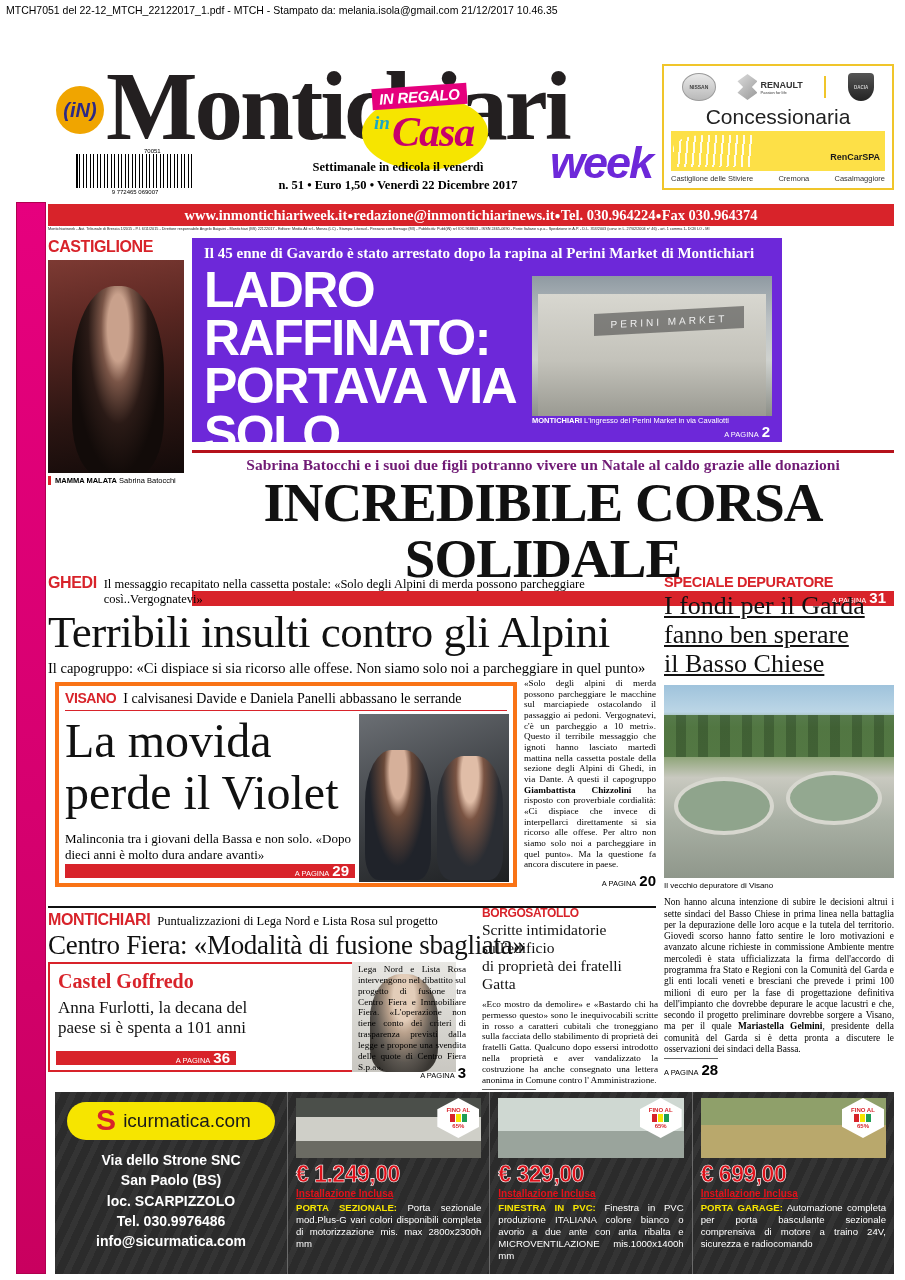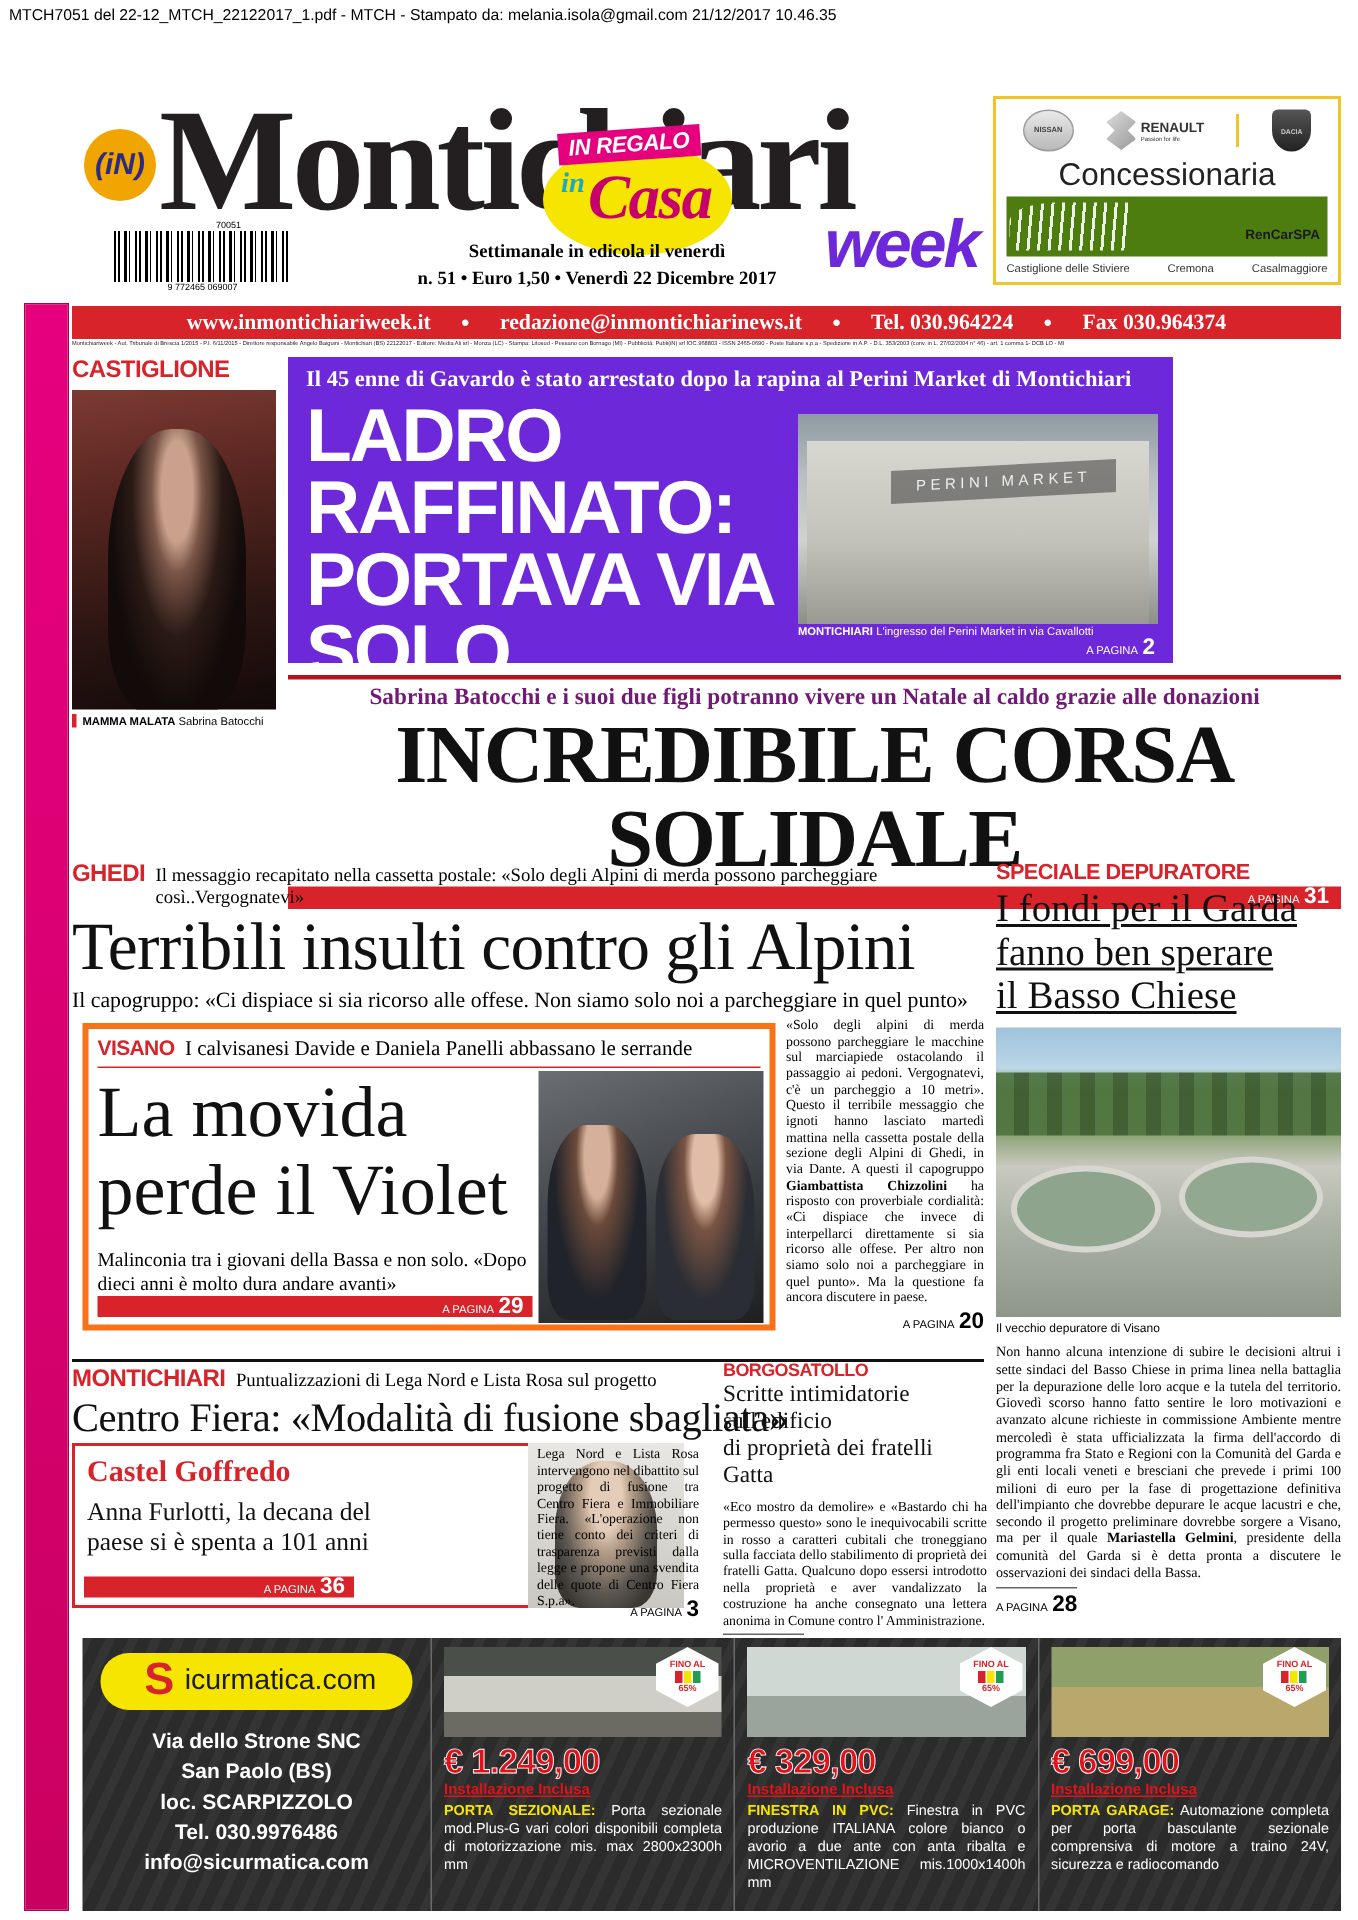--- a/index.html
+++ b/index.html
@@ -122,40 +122,40 @@
   .rtext small { display: block; font-size: 4px; font-weight: normal; }
   .ybar { width: 2px; height: 22px; background: #f0c52a; }
   .logo-shield { width: 26px; height: 28px; background: linear-gradient(180deg,#555,#222);
         border-radius: 4px 4px 50% 50%; display:flex;align-items:center;justify-content:center;
         color:#ccc;font-family:"Liberation Sans",sans-serif;font-size:4.5px;font-weight:bold; }
   .rencar-conc {
     text-align: center; font-family: "Liberation Sans", sans-serif;
     font-size: 21px; color: #222; margin-top: 2px;
   }
   .rencar-band {
-    position: relative; background: #4d7c0f; height: 40px; margin-top: 2px;
+    position: relative; background: #fde047; height: 40px; margin-top: 2px;
     display: flex; align-items: center; justify-content: flex-end; padding-right: 5px;
   }
   .rencar-band::before {
     content:''; position:absolute; left:2px; top:4px; width:80px; height:32px;
     background: repeating-linear-gradient(95deg,#fff 0 2px,transparent 2px 7px);
     border-radius: 40% 0 0 0; opacity:.9;
   }
   .rencar-name { font-family:"Liberation Sans",sans-serif; font-size:25px; font-weight:bold; color:#1a1a1a; }
   .rencar-name span { font-size: 9px; }
   .rencar-cities {
     display:flex; justify-content:space-between; font-family:"Liberation Sans",sans-serif;
     font-size: 7.5px; color:#333; margin-top:3px;
   }
 
   
   .contact-bar {
     position: absolute; left: 48px; top: 182px; width: 846px; height: 22px;
     background: #d8232a; color: #fff;
-    display: flex; align-items: center; justify-content: center; gap: 20px;
+    display: flex; align-items: center; justify-content: center; gap: 0;
     font-size: 14.5px; font-weight: bold;
   }
   .contact-bar .dot { font-size: 10px; }
   .colophon {
     position: absolute; left: 48px; top: 205px; width: 846px;
     font-family: "Liberation Sans", sans-serif; font-size: 3.8px;
     color: #222; white-space: nowrap; overflow: hidden;
   }
 
   

